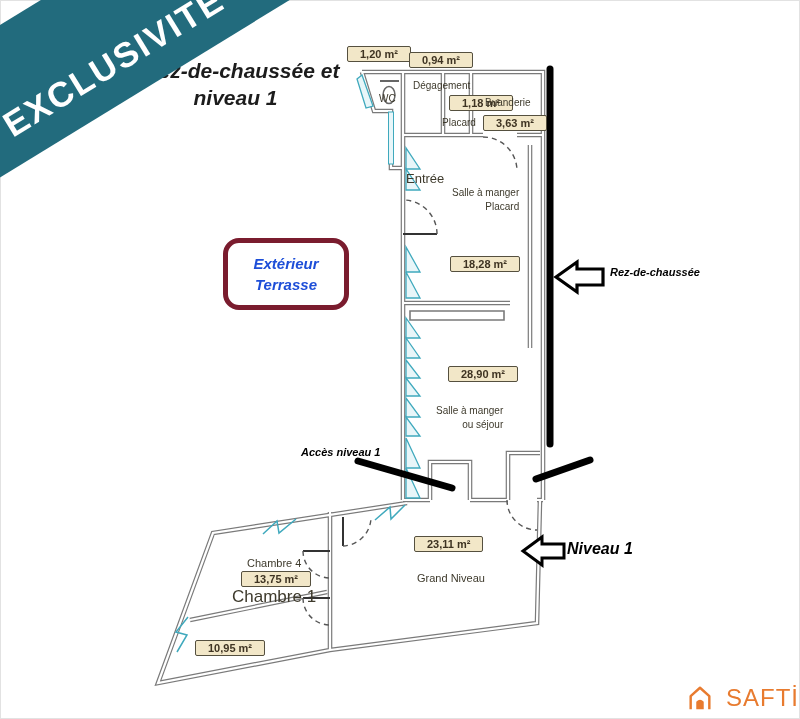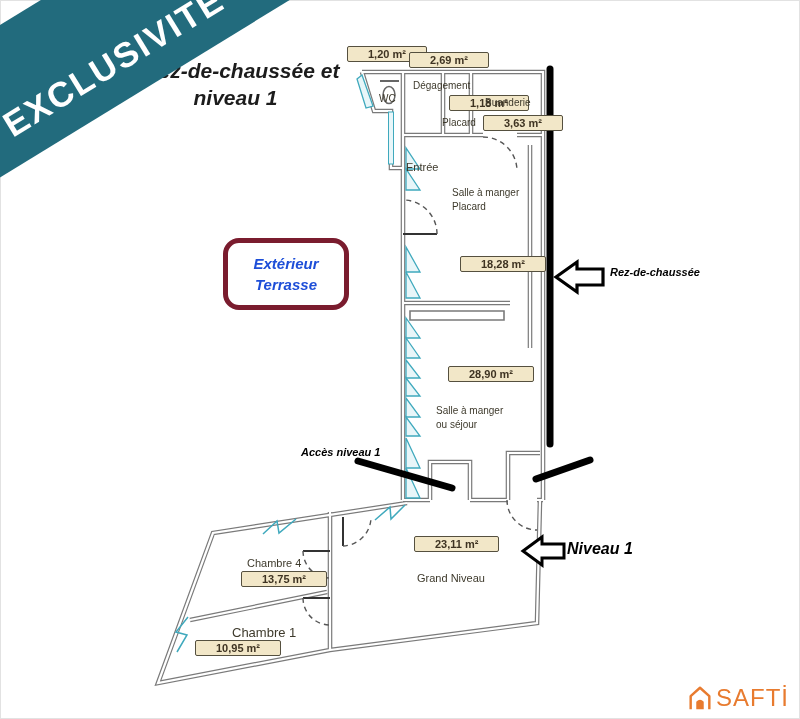--- a/index.html
+++ b/index.html
@@ -16,38 +16,38 @@
     box-sizing:border-box;z-index:6;
   }
   .banner span{
     color:#ffffff;font-size:35px;font-weight:bold;letter-spacing:2px;white-space:nowrap;
   }
   .title{
     position:absolute;left:118px;top:57px;width:235px;text-align:center;z-index:2;
     font-size:21px;font-weight:bold;font-style:italic;color:#1c1c1c;line-height:27px;
   }
   .room-label{
-    position:absolute;color:#3e3a2c;font-size:10px;line-height:14px;white-space:nowrap;z-index:3;
+    position:absolute;color:#3e3a2c;font-size:10px;line-height:14px;white-space:nowrap;z-index:3;text-align:right;
   }
   .area-badge{
     position:absolute;background:#F2E7C8;border:1.5px solid #55503f;border-radius:2px;
-    color:#3E3322;font-size:11px;font-weight:bold;padding:1px 20px;white-space:nowrap;z-index:3;
+    color:#3E3322;font-size:11px;font-weight:bold;padding:1px 12px;white-space:nowrap;z-index:3;
   }
   .annot{
     position:absolute;color:#000;font-weight:bold;font-style:italic;font-size:11px;
     white-space:nowrap;z-index:4;
   }
   .exterior-box{
     position:absolute;left:223px;top:238px;width:116px;height:62px;
     border:5px solid #7A1C2E;border-radius:16px;background:#fff;
     display:flex;flex-direction:column;align-items:center;justify-content:center;
     color:#1d4ed8;font-size:15px;font-weight:bold;font-style:italic;line-height:21px;z-index:4;
   }
   .logo{
-    position:absolute;left:686px;top:684px;display:flex;align-items:center;gap:2px;z-index:4;
+    position:absolute;left:686px;top:684px;display:flex;align-items:center;gap:12px;z-index:4;
   }
   .logo-text{color:#E87B2F;font-size:24px;letter-spacing:1px;font-weight:500;}
 </style>
 </head>
 <body>
 
 <div class="stage">
 
   <svg class="plan-svg" width="800" height="719" viewBox="0 0 800 719">
 
@@ -141,45 +141,45 @@
   <div class="banner">
     <span>EXCLUSIVITÉ</span>
   </div>
 
   <div class="title">
     <div>n rez-de-chaussée et</div>
     <div>niveau 1</div>
   </div>
 
   <div class="area-badge" style="left:347px;top:46px">1,20 m²</div>
-  <div class="area-badge" style="left:409px;top:52px">2,69 m²</div>
+  <div class="area-badge" style="left:409px;top:52px">0,94 m²</div>
   <div class="area-badge" style="left:449px;top:95px">1,18 m²</div>
   <div class="area-badge" style="left:483px;top:115px">3,63 m²</div>
-  <div class="area-badge" style="left:460px;top:256px">18,28 m²</div>
+  <div class="area-badge" style="left:450px;top:256px">18,28 m²</div>
   <div class="area-badge" style="left:448px;top:366px">28,90 m²</div>
   <div class="area-badge" style="left:414px;top:536px">23,11 m²</div>
   <div class="area-badge" style="left:241px;top:571px">13,75 m²</div>
   <div class="area-badge" style="left:195px;top:640px">10,95 m²</div>
 
   <div class="room-label" style="left:413px;top:79px">Dégagement</div>
   <div class="room-label" style="left:379px;top:92px">WC</div>
   <div class="room-label" style="left:442px;top:116px">Placard</div>
   <div class="room-label" style="left:485px;top:96px">Buanderie</div>
-  <div class="room-label" style="left:406px;top:160px;font-size:11px">Entrée</div>
+  <div class="room-label" style="left:406px;top:172px;font-size:13px">Entrée</div>
   <div class="room-label" style="left:452px;top:186px">
     <div>Salle à manger</div>
     <div>Placard</div>
   </div>
   <div class="room-label" style="left:436px;top:404px">
     <div>Salle à manger</div>
     <div>ou séjour</div>
   </div>
   <div class="room-label" style="left:417px;top:571px;font-size:11px">Grand Niveau</div>
   <div class="room-label" style="left:247px;top:556px;font-size:11px">Chambre 4</div>
-  <div class="room-label" style="left:232px;top:626px;font-size:13px">Chambre 1</div>
+  <div class="room-label" style="left:232px;top:590px;font-size:17px">Chambre 1</div>
 
   <div class="annot" style="left:610px;top:266px">Rez-de-chaussée</div>
   <div class="annot" style="left:567px;top:540px;font-size:16px">Niveau 1</div>
   <div class="annot" style="left:301px;top:446px">Accès niveau 1</div>
 
   <div class="exterior-box">
     <div>Extérieur</div>
     <div>Terrasse</div>
   </div>
 

